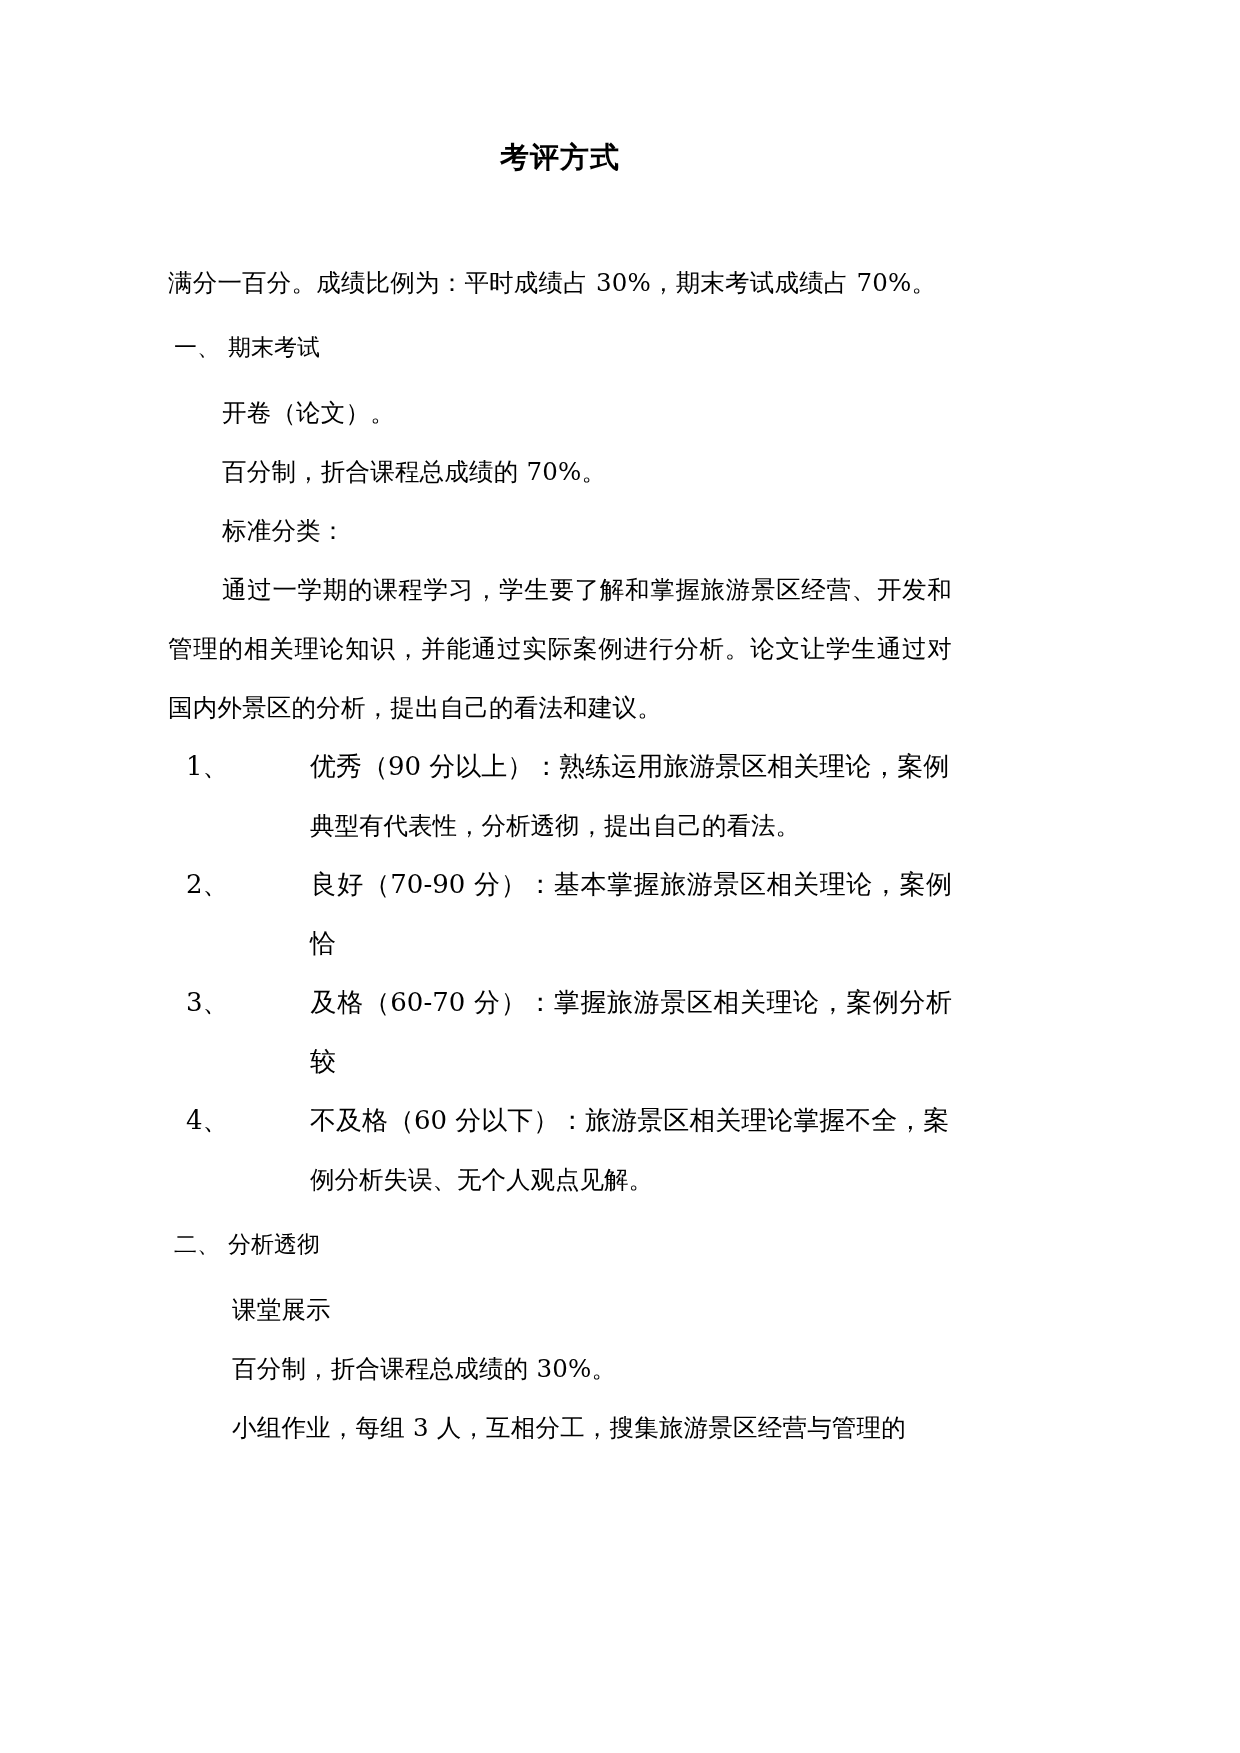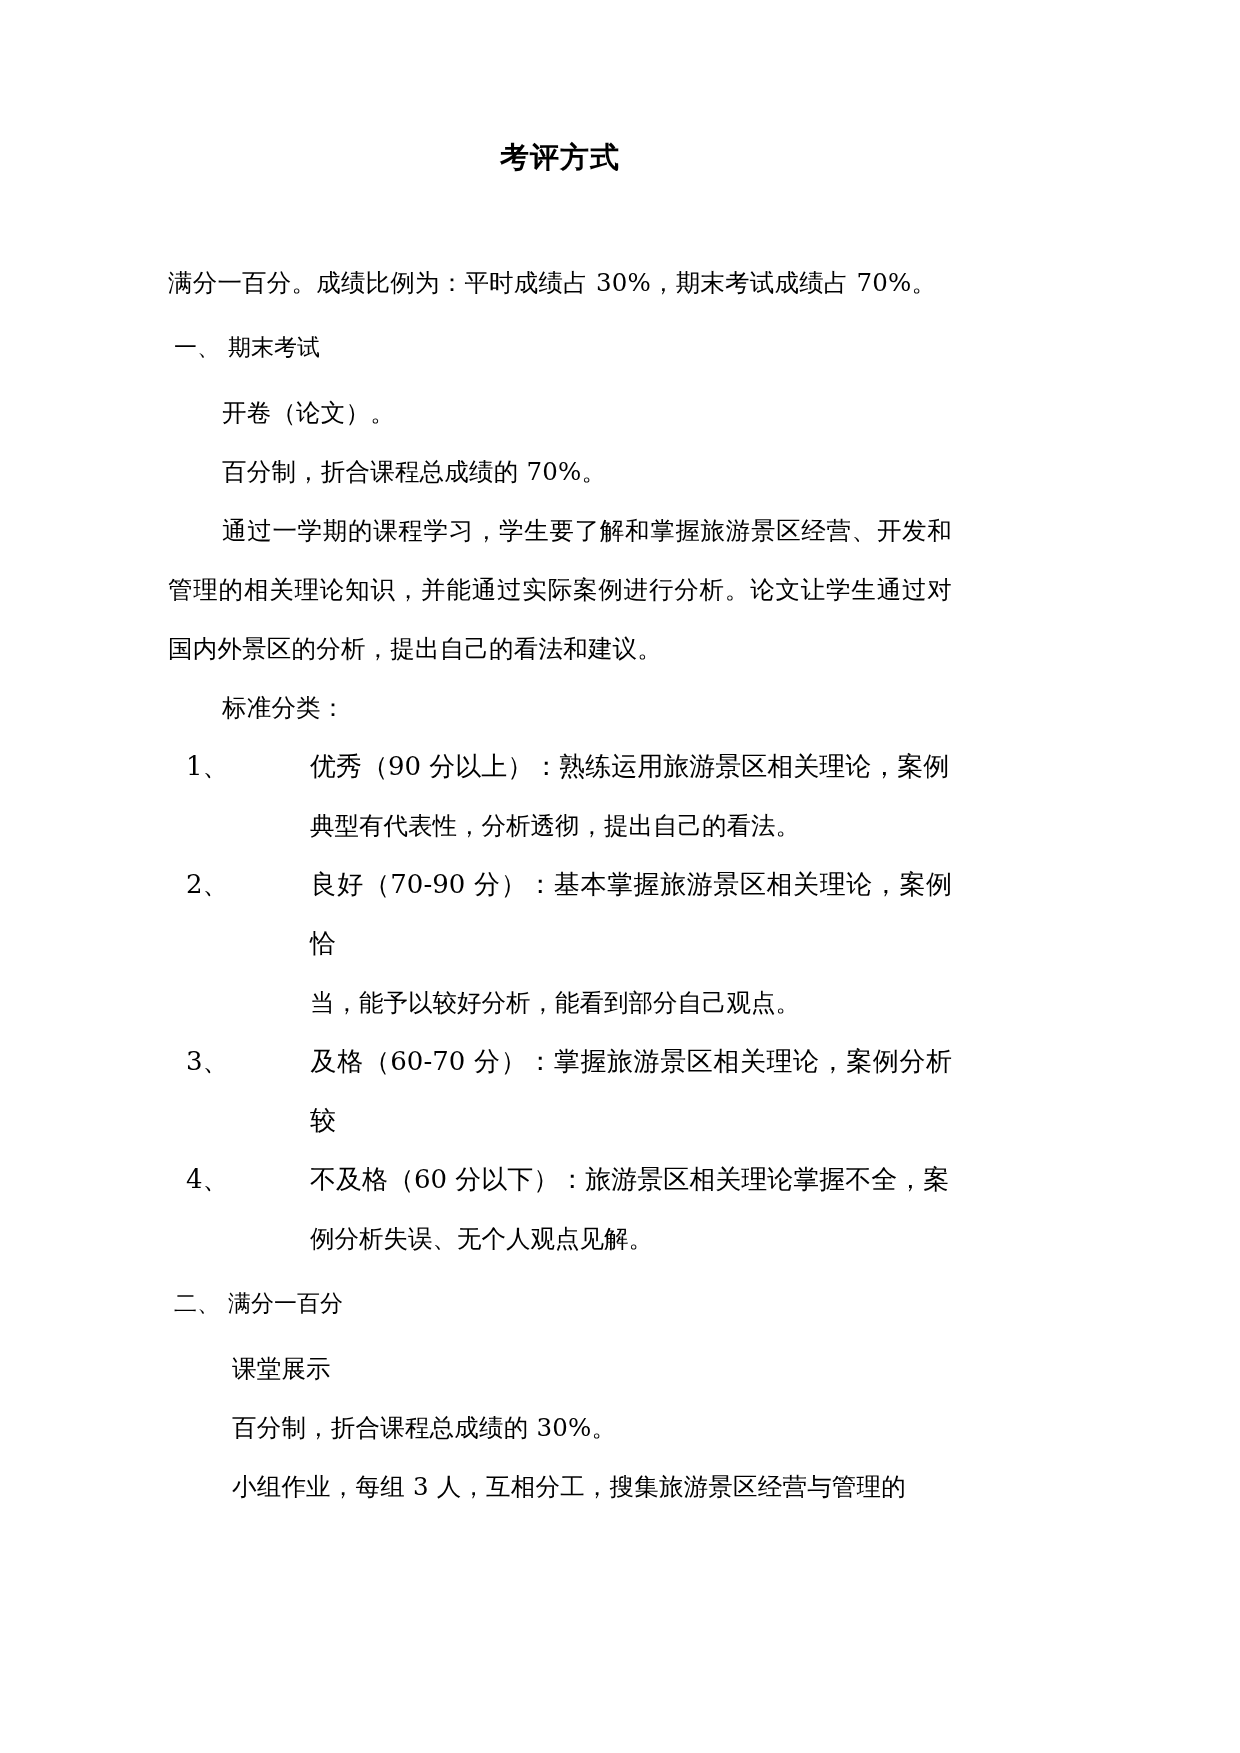--- a/index.html
+++ b/index.html
@@ -92,44 +92,43 @@
     <div class="gap-after-title"></div>
 
     <p class="para intro">满分一百分。成绩比例为：平时成绩占 30%，期末考试成绩占 70%。</p>
 
     <div class="head-row">
       <span class="head-num">一、</span><span>期末考试</span>
     </div>
 
     <p class="para indent-1">开卷（论文）。</p>
     <p class="para indent-1">百分制，折合课程总成绩的 70%。</p>
+    <p class="para indent-1">标准分类：</p>
     <p class="para" style="text-indent:54px;">通过一学期的课程学习，学生要了解和掌握旅游景区经营、开发和管理的相关理论知识，并能通过实际案例进行分析。论文让学生通过对国内外景区的分析，提出自己的看法和建议。</p>
-    <p class="para indent-1">标准分类：</p>
 
     <p class="list-item">
       <span class="list-num">1、</span><span>优秀（90 分以上）：熟练运用旅游景区相关理论，案例</span>
     </p>
     <p class="list-cont">典型有代表性，分析透彻，提出自己的看法。</p>
 
     <p class="list-item">
       <span class="list-num">2、</span><span>良好（70-90 分）：基本掌握旅游景区相关理论，案例恰</span>
     </p>
-    <p class="list-cont">当，能予以较好分析，能看到部分自己观点。</p>
 
     <p class="list-item">
       <span class="list-num">3、</span><span>及格（60-70 分）：掌握旅游景区相关理论，案例分析较</span>
     </p>
 
     <p class="list-item">
       <span class="list-num">4、</span><span>不及格（60 分以下）：旅游景区相关理论掌握不全，案</span>
     </p>
     <p class="list-cont">例分析失误、无个人观点见解。</p>
 
     <div class="head-row">
-      <span class="head-num">二、</span><span>满分一百分</span>
+      <span class="head-num">二、</span><span>分析透彻</span>
     </div>
 
     <p class="para indent-1b">课堂展示</p>
     <p class="para indent-1b">百分制，折合课程总成绩的 30%。</p>
     <p class="para indent-1b">小组作业，每组 3 人，互相分工，搜集旅游景区经营与管理的</p>
 
   </div>
 </div>
 
 </body></html>

